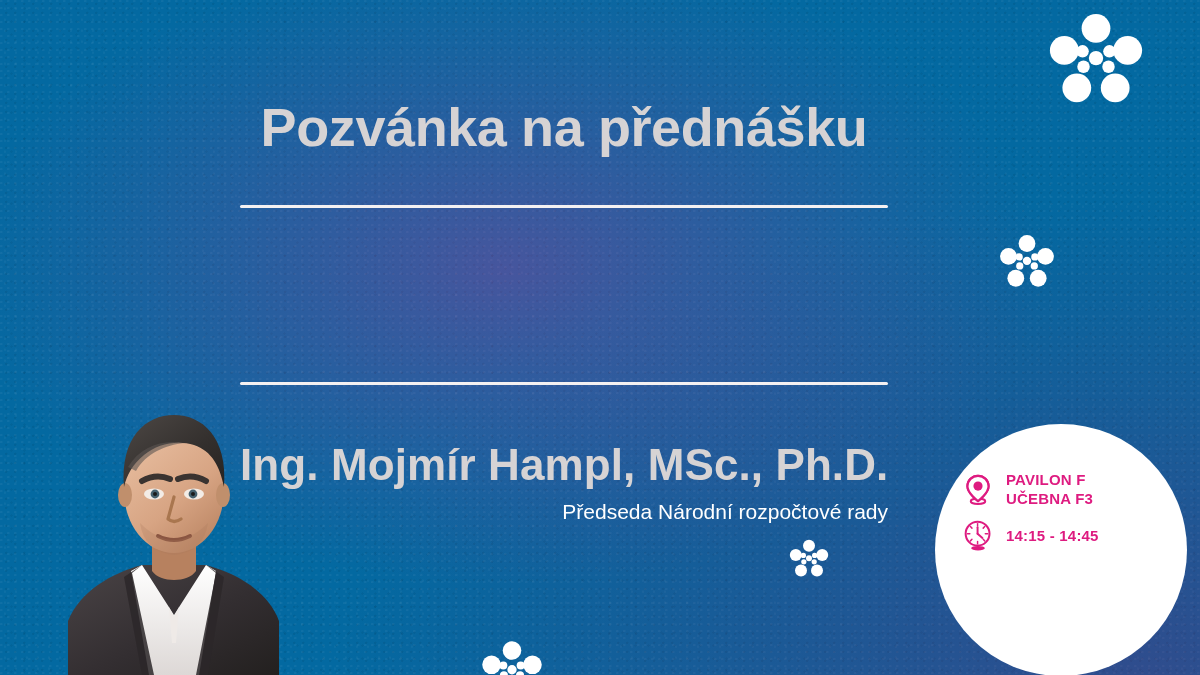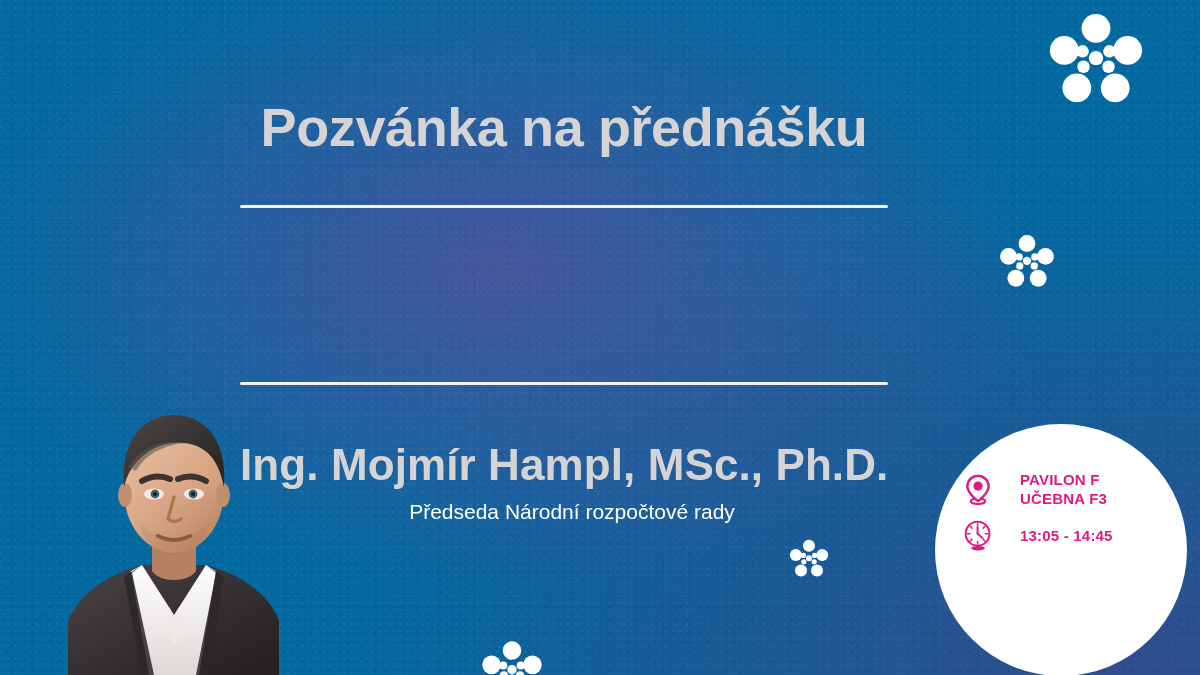--- a/index.html
+++ b/index.html
@@ -79,22 +79,22 @@
     position:absolute; top:440px; left:0; width:648px;
     text-align:center;
     font-size:44px;
     font-weight:bold;
     letter-spacing:.1px;
     color:#D6D3D4;
     white-space:nowrap;
   }
 
   .speaker-role {
-    position:absolute; top:500px; left:8px; width:648px;
-    text-align:center;
+    position:absolute; top:500px; left:0; width:648px;
+    text-align:right;
     font-size:21px;
     font-weight:400;
     color:#FFFFFF;
   }
 
   
   .portrait {
     position:absolute;
     left:66px; bottom:0;
     width:215px; height:280px;
@@ -111,21 +111,21 @@
     border-radius:50%;
     z-index:6;
   }
   .info-list {
     position:absolute;
     left:26px; top:46px;
     display:flex; flex-direction:column;
     gap:10px;
   }
   .info-row {
-    display:flex; align-items:center; gap:25px;
+    display:flex; align-items:center; gap:11px;
   }
   .info-icon { width:34px; height:34px; flex:0 0 34px; }
   .info-icon svg { display:block; width:100%; height:100%; }
   .info-text {
     font-size:15px;
     font-weight:bold;
     color:#DE1B80;
     line-height:1.28;
     letter-spacing:.2px;
     white-space:pre-line;
@@ -313,20 +313,20 @@
               <line x1="28.6" y1="18.5" x2="31.4" y2="18.5"></line>
               <line x1="11.1" y1="10.1" x2="12.9" y2="11.9"></line>
               <line x1="26.1" y1="25.1" x2="27.9" y2="26.9"></line>
               <line x1="27.9" y1="10.1" x2="26.1" y2="11.9"></line>
               <line x1="12.9" y1="25.1" x2="11.1" y2="26.9"></line>
             </g>
             <line x1="19.5" y1="18.5" x2="19.5" y2="10.8" stroke="#DE1B80" stroke-width="2.3" stroke-linecap="round"></line>
             <line x1="19.5" y1="18.5" x2="25.2" y2="23.4" stroke="#DE1B80" stroke-width="2.3" stroke-linecap="round"></line>
           </svg>
         </span>
-        <span class="info-text">13:05 - 14:45</span>
+        <span class="info-text">14:15 - 14:45</span>
       </div>
 
 
     </div>
   </div>
 
 </div>
 
 </body></html>

